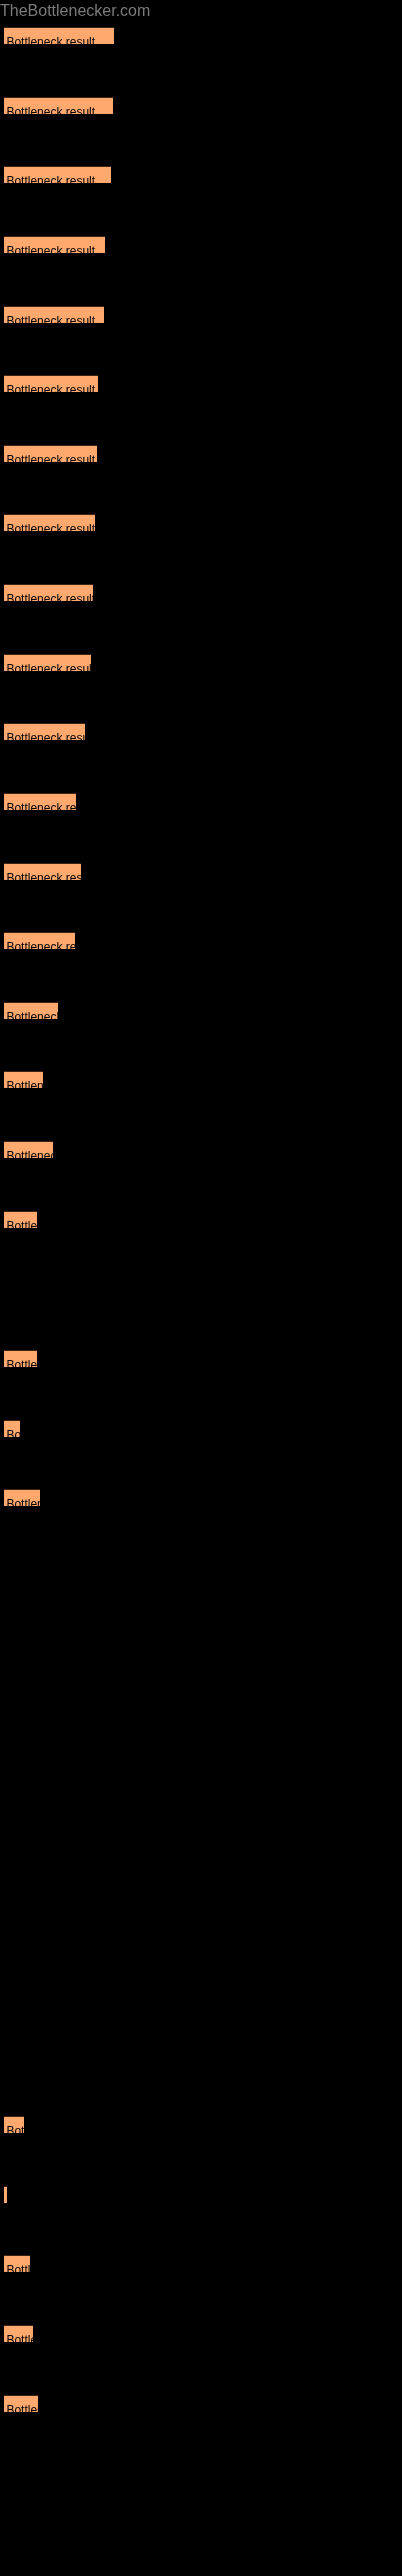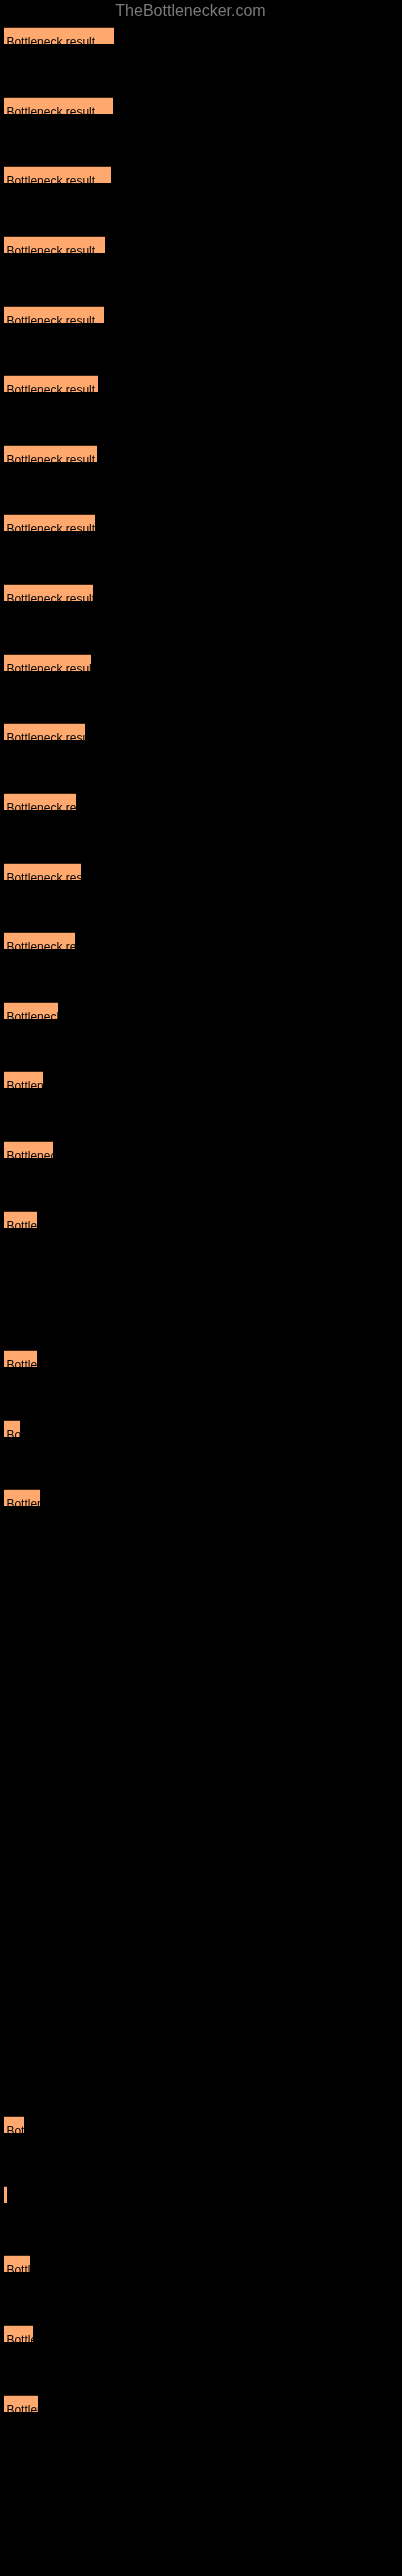--- a/index.html
+++ b/index.html
@@ -14,21 +14,21 @@
     overflow: hidden;
     font-family: "Liberation Sans", sans-serif;
   }
   #site-title {
     position: absolute;
     top: 0px;
     left: 0px;
     width: 403px;
     height: 22.5px;
     line-height: 22.5px;
-    text-align: center;
+    text-align: left;
     padding-right: 22px;
     box-sizing: border-box;
     color: #7a7a7a;
     font-size: 16px;
     font-family: "Liberation Sans", sans-serif;
     letter-spacing: 0px;
     white-space: nowrap;
   }
   #chart {
     position: absolute;

